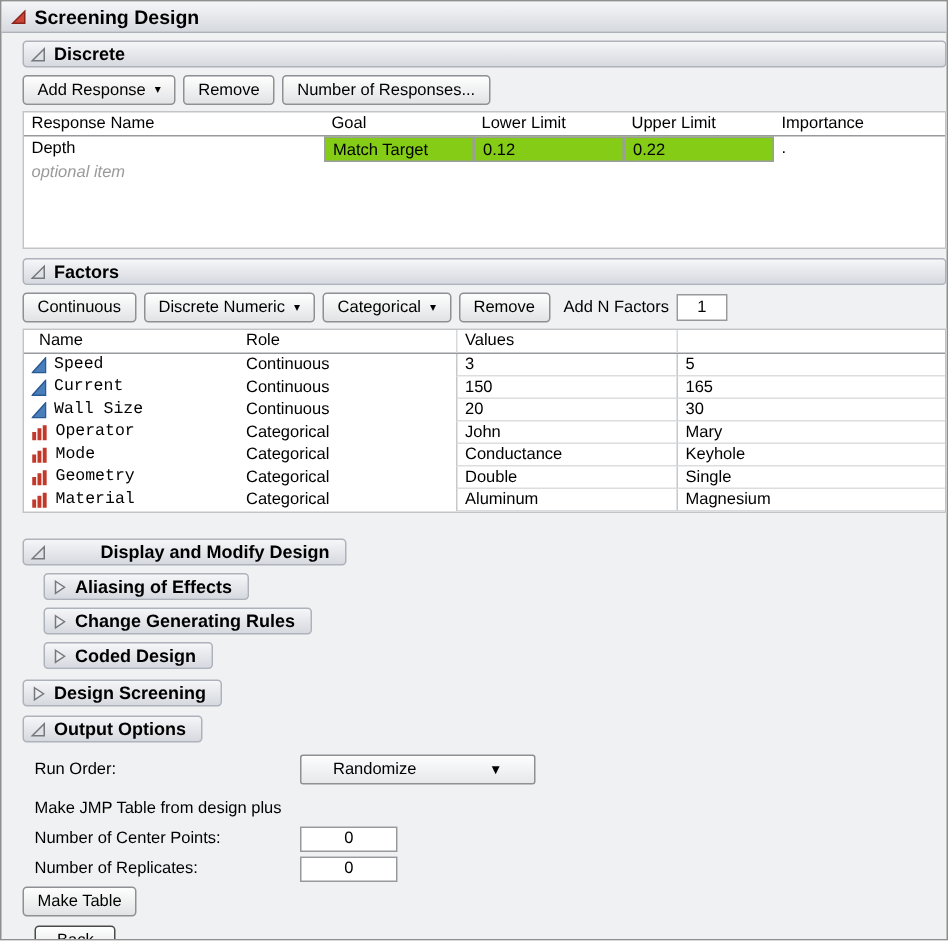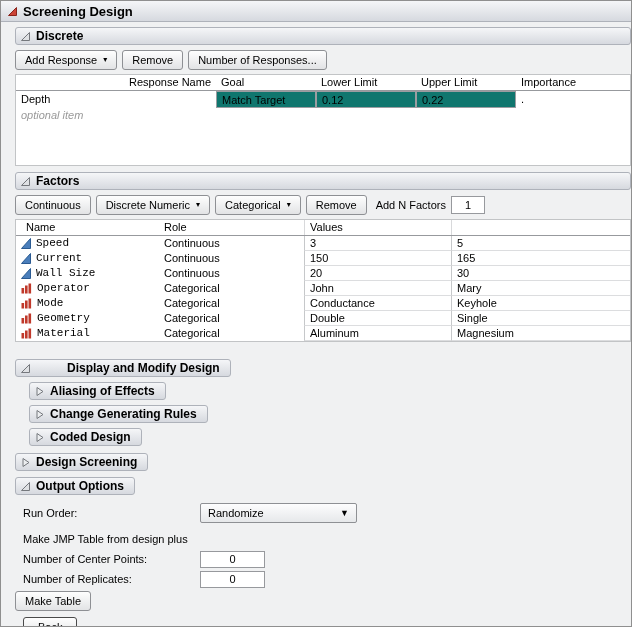--- a/index.html
+++ b/index.html
@@ -38,33 +38,33 @@
     border: 1px solid #8e9094; border-radius: 3px;
     font-size: 11px; cursor: default; white-space: nowrap;
   }
   .arrow { font-size: 8px; line-height: 1; }
   .table { background: #fff; border: 1px solid #c2c4c6; width: 100%; }
   .trow { display: grid; }
   .resp-grid { grid-template-columns: 200px 100px 100px 100px 1fr; }
   .fact-grid { grid-template-columns: 143px 145px 147px 1fr; }
   .thead { border-bottom: 1px solid #97999d; }
   .cell { padding: 1px 5px; height: 15px; line-height: 13px; overflow: hidden; white-space: nowrap; }
-  .boxed { border: 1px solid #9b9da1; background: #0f766e; height: 17px; line-height: 14px; }
+  .boxed { border: 1px solid #9b9da1; background: #84cc16; height: 17px; line-height: 14px; }
   .rrow .cell { height: 17px; line-height: 15px; }
   .optional { color: #9a9a9a; font-style: italic; }
   .namecell { display: flex; align-items: center; gap: 5px; font-family: Liberation Mono, monospace; }
   .vcell { border-left: 1px solid #c6c8ca; border-bottom: 1px solid #dcdddf; }
   .vhead { border-left: 1px solid #d8d9db; }
   .filler { height: 42px; }
   .form-row { display: flex; align-items: center; margin: 2px 0 2px 8px; height: 18px; }
   .form-row.tall { height: 20px; }
   .form-label { width: 177px; }
   .combo {
     display: flex; align-items: center; justify-content: space-between;
-    width: 157px; height: 20px; padding: 0 7px;
+    width: 157px; height: 20px; padding: 0 21px;
     border: 1px solid #8e9094; border-radius: 2px;
     background: linear-gradient(#fdfdfe, #e6e8ea);
   }
   .combo .arrow { font-size: 9px; }
   .numfield {
     width: 65px; height: 17px; border: 1px solid #97999d;
     background: #fff; text-align: center; font-size: 11px;
     font-family: "Liberation Sans", sans-serif; padding: 0;
   }
   .smallfield {
@@ -107,21 +107,21 @@
       <button class="btn">
         <span>Add Response</span>
         <span class="arrow">▾</span>
       </button>
       <button class="btn">Remove</button>
       <button class="btn">Number of Responses...</button>
     </div>
 
     <div class="table" style="margin-top:4px;">
       <div class="trow resp-grid thead">
-        <div class="cell" style="text-align:right;">Response Name</div>
+        <div class="cell" style="text-align:left;">Response Name</div>
         <div class="cell">Goal</div>
         <div class="cell">Lower Limit</div>
         <div class="cell">Upper Limit</div>
         <div class="cell">Importance</div>
       </div>
       <div class="trow resp-grid rrow">
         <div class="cell">Depth</div>
         <div class="cell boxed">Match Target</div>
         <div class="cell boxed">0.12</div>
         <div class="cell boxed">0.22</div>

